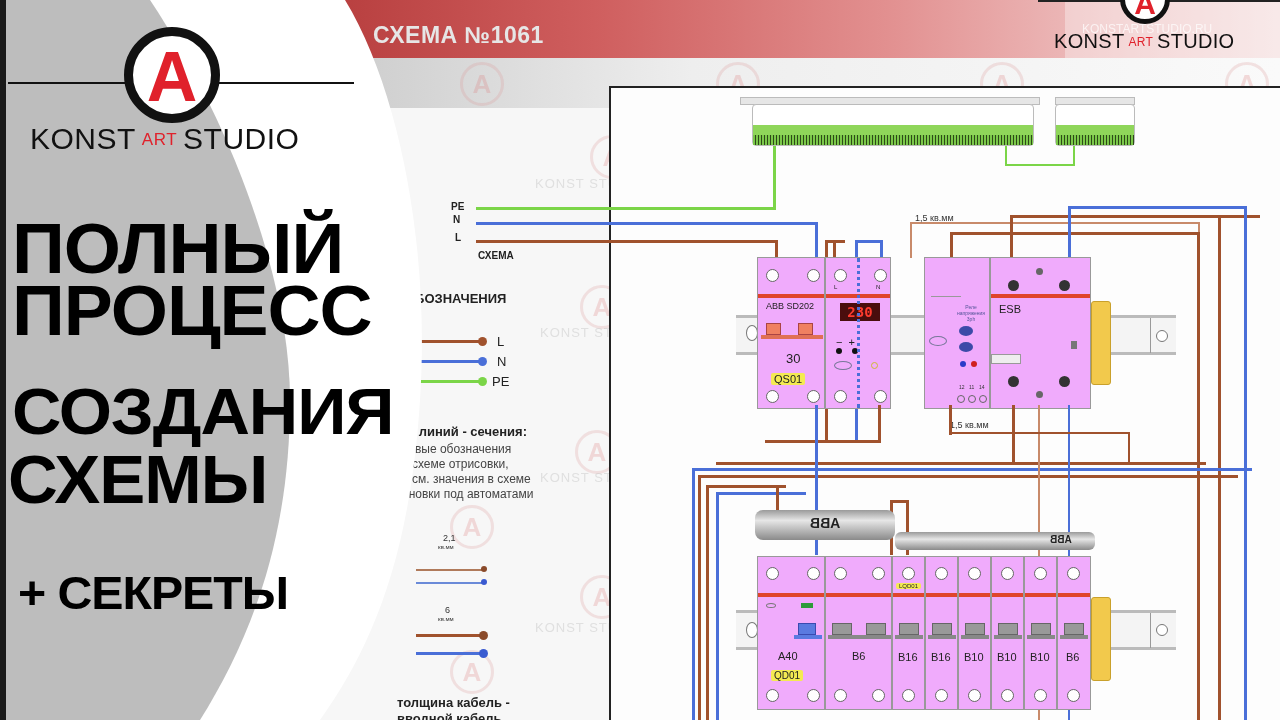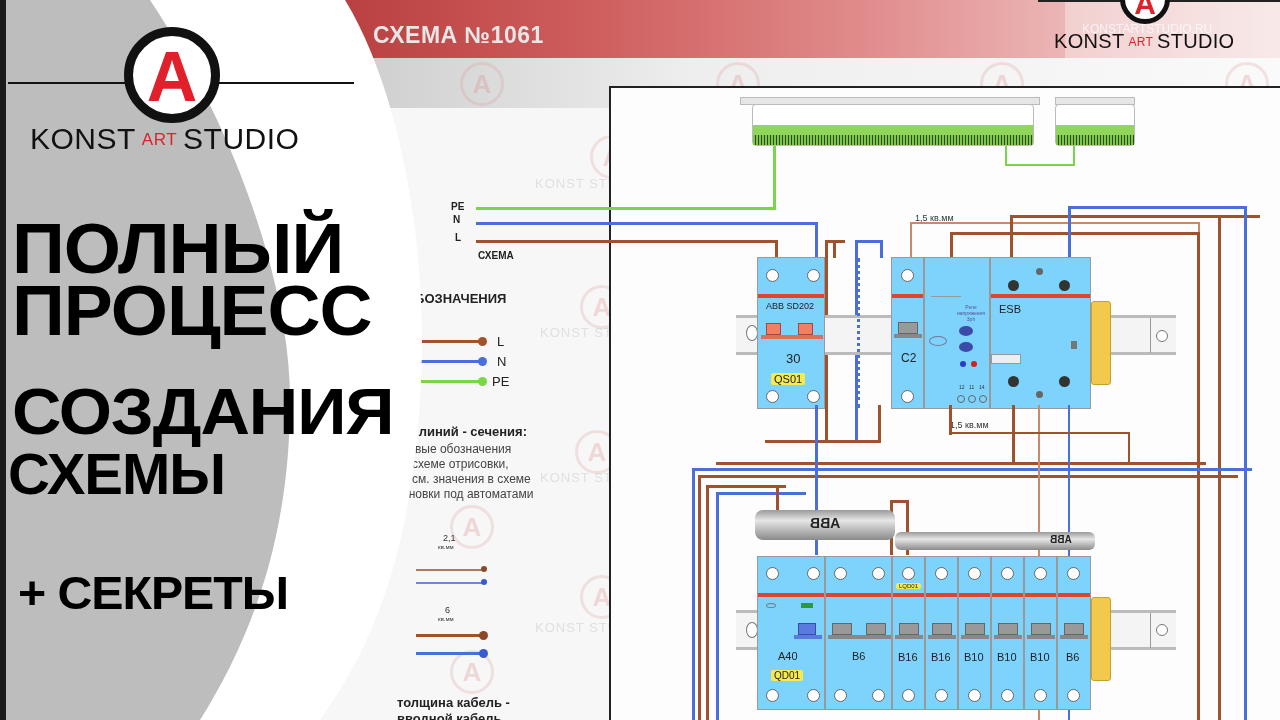--- a/index.html
+++ b/index.html
@@ -22,33 +22,33 @@
 #logo-line{left:8px;top:82px;width:346px;height:2px;background:#111}
 #logo-circle{left:124px;top:27px;width:96px;height:96px;border:9px solid #111;border-radius:50%;background:#fff;display:flex;align-items:center;justify-content:center}
 #logo-a{font-size:70px;font-weight:bold;color:#e0212b;line-height:1;margin-top:4px}
 #logo-text{left:30px;top:122px;font-size:30px;color:#111;letter-spacing:0.5px}
 #logo-text .art{color:#e0212b;font-size:17px;margin:0 6px;vertical-align:4px}
 
 .big{font-weight:900;color:#000;line-height:1;font-family:"Liberation Sans",sans-serif;letter-spacing:-1px}
 #t1{left:12px;top:214px;font-size:70px;transform:scaleX(1.05);transform-origin:left}
 #t2{left:12px;top:276px;font-size:70px;transform:scaleX(1.05);transform-origin:left}
 #t3{left:12px;top:380px;font-size:64px;transform:scaleX(1.07);transform-origin:left}
-#t4{left:8px;top:445px;font-size:58px;transform:scaleX(1.0);transform-origin:left}
+#t4{left:8px;top:445px;font-size:69px;transform:scaleX(1.0);transform-origin:left}
 #t5{left:18px;top:570px;font-size:46px;transform:scaleX(1.05);transform-origin:left}
 
 .lbl{font-size:10px;color:#222;font-weight:bold}
 .legend-title{font-size:13px;font-weight:bold;color:#222}
 .small-txt{font-size:12px;color:#444;line-height:15px}
 .wire{position:absolute;height:3px}
 .dot{position:absolute;width:9px;height:9px;border-radius:50%}
 
 .wm{position:absolute;width:44px;height:44px;border:3px solid rgba(220,150,150,0.25);border-radius:50%;color:rgba(220,120,120,0.25);font-weight:bold;font-size:26px;display:flex;align-items:center;justify-content:center}
 .wmt{position:absolute;font-size:13px;color:rgba(180,180,180,0.35);letter-spacing:1px}
 
-.dev{position:absolute;background:#7dd3fc;border:1px solid #999}
+.dev{position:absolute;background:#f0abfc;border:1px solid #999}
 .redbar{position:absolute;height:4px;background:#e0442c}
 .term{position:absolute;width:13px;height:13px;border:1px solid #666;border-radius:50%;background:#fff}
 .dlabel{position:absolute;font-size:11px;color:#222}
 .ylabel{position:absolute;background:#f4ea52;font-size:10px;padding:0 3px;color:#222;border-radius:2px}
 .lever{position:absolute;width:20px;height:12px;background:#999;border:1px solid #666}
 .lever-base{position:absolute;height:4px;background:#888}
 .rail{position:absolute;height:40px;border-top:3px solid #bbb;border-bottom:3px solid #bbb;background:#f4f4f4}
 .endstop{position:absolute;width:20px;height:84px;background:#f2c94c;border:1px solid #c9a02b;border-radius:3px}
 .vw{position:absolute;width:3px}
 .hw{position:absolute;height:3px}
@@ -159,29 +159,36 @@
     <div class="redbar" style="left:0;top:36px;width:100%"></div>
     <div class="dlabel" style="left:8px;top:43px;font-size:9px">ABB SD202</div>
     <div style="position:absolute;left:8px;top:65px;width:15px;height:12px;background:#f08060;border:1px solid #a44"></div>
     <div style="position:absolute;left:40px;top:65px;width:15px;height:12px;background:#f08060;border:1px solid #a44"></div>
     <div class="lever-base" style="left:3px;top:77px;width:62px;background:#e07055"></div>
     <div class="dlabel" style="left:28px;top:93px;font-size:13px">30</div>
     <div class="ylabel" style="left:13px;top:115px;font-size:11px">QS01</div>
     <div class="term" style="left:8px;top:132px"></div>
       <div class="term" style="left:49px;top:132px"></div>
   </div>
+  <div class="dev" style="left:825px;top:257px;width:66px;height:152px">
+    <div class="term" style="left:8px;top:11px"></div>
+      <div class="term" style="left:48px;top:11px"></div>
+    <div class="dlabel" style="left:8px;top:26px;font-size:6px">L</div>
+    <div class="dlabel" style="left:50px;top:26px;font-size:6px">N</div>
+    <div class="redbar" style="left:0;top:36px;width:100%"></div>
+    <div style="position:absolute;left:14px;top:45px;width:40px;height:18px;background:#4a0d0d;color:#ff3b2e;font-family:'DejaVu Sans Mono',monospace;font-size:14px;text-align:center;line-height:18px;font-weight:bold">230</div>
+    <div style="position:absolute;left:10px;top:78px;font-size:11px;color:#222">−&nbsp;&nbsp;+</div>
+    <div style="position:absolute;left:10px;top:90px;width:6px;height:6px;border-radius:50%;background:#111"></div>
+    <div style="position:absolute;left:26px;top:90px;width:6px;height:6px;border-radius:50%;background:#111"></div>
+    <div style="position:absolute;left:8px;top:103px;width:18px;height:9px;border:1px solid #779;border-radius:50%"></div>
+    <div style="position:absolute;left:45px;top:104px;width:7px;height:7px;border:1px solid #cb3;border-radius:50%"></div>
+    <div class="term" style="left:8px;top:132px"></div>
+      <div class="term" style="left:48px;top:132px"></div>
+  </div>
   <div class="abs" style="left:857px;top:258px;width:2px;height:150px;border-left:3px dotted #4a6fd8"></div>
-  <div class="dev" style="left:891px;top:257px;width:33px;height:152px">
-    <div class="term" style="left:9px;top:11px"></div>
-    <div class="redbar" style="left:0;top:36px;width:100%"></div>
-    <div class="lever" style="left:6px;top:64px"></div>
-    <div class="lever-base" style="left:2px;top:76px;width:28px"></div>
-    <div class="dlabel" style="left:9px;top:93px;font-size:12px">C2</div>
-    <div class="term" style="left:9px;top:132px"></div>
-  </div>
   <div class="dev" style="left:924px;top:257px;width:66px;height:152px">
     <div style="position:absolute;left:6px;top:38px;width:30px;height:1px;background:#999"></div>
     <div style="position:absolute;left:32px;top:46px;font-size:5px;color:#559;width:28px;text-align:center">Реле<br>напряжения<br>3ph</div>
     <div style="position:absolute;left:34px;top:68px;width:14px;height:10px;border-radius:50%;background:#3c4aa8"></div>
     <div style="position:absolute;left:34px;top:84px;width:14px;height:10px;border-radius:50%;background:#3c4aa8"></div>
     <div style="position:absolute;left:4px;top:78px;width:18px;height:10px;border:1px solid #779;border-radius:50%"></div>
     <div style="position:absolute;left:35px;top:103px;width:6px;height:6px;border-radius:50%;background:#2a3bc8"></div>
     <div style="position:absolute;left:46px;top:103px;width:6px;height:6px;border-radius:50%;background:#d02020"></div>
     <div style="position:absolute;left:34px;top:126px;font-size:5px;color:#333">12</div>
     <div style="position:absolute;left:44px;top:126px;font-size:5px;color:#333">11</div>

